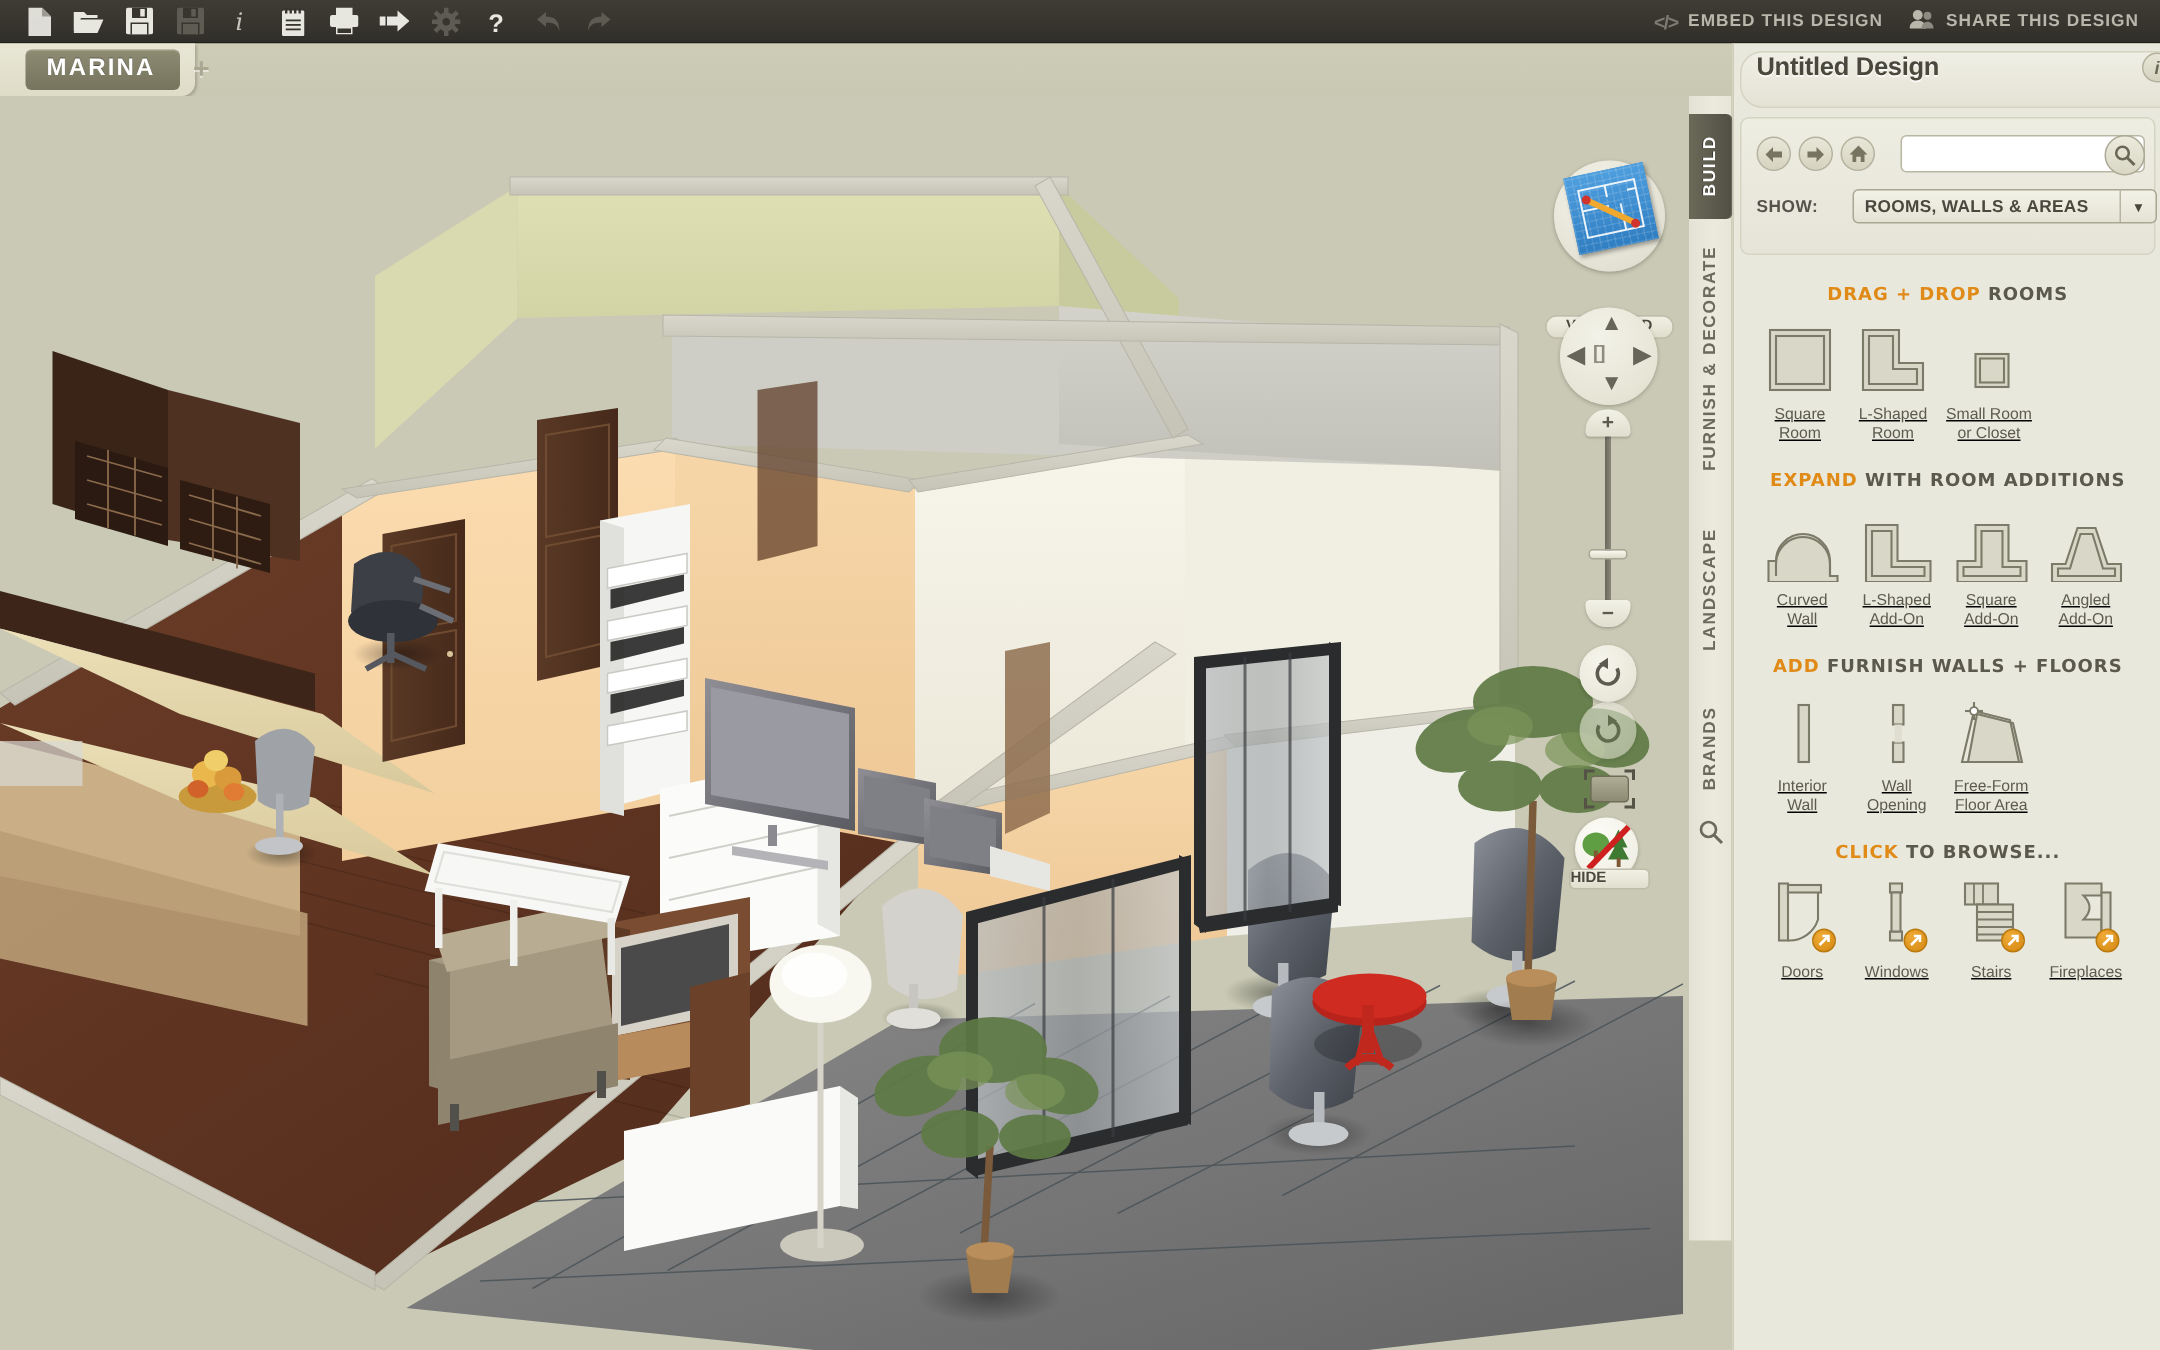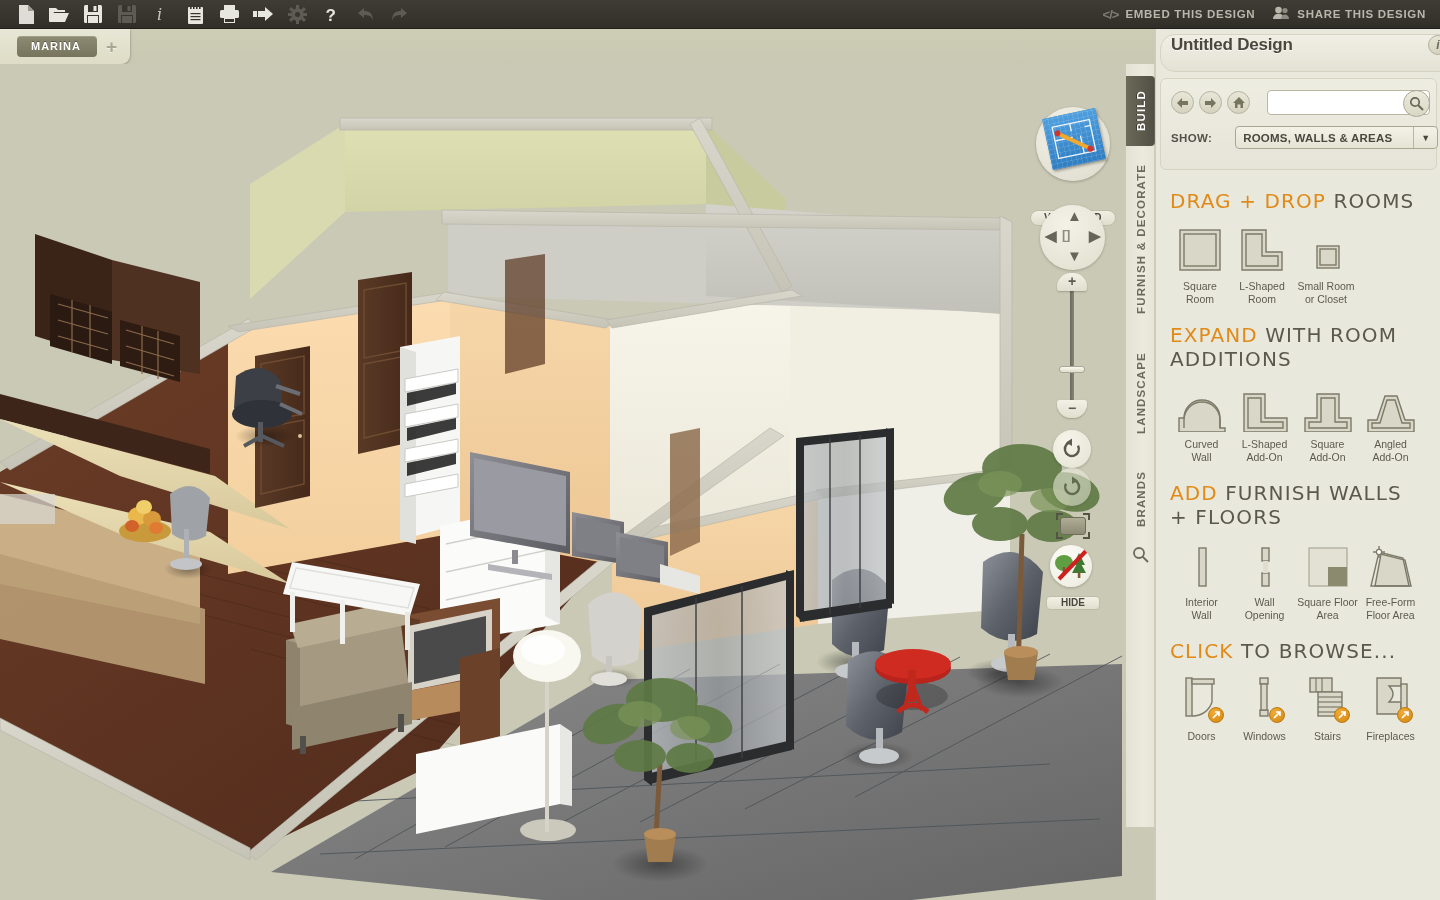--- a/index.html
+++ b/index.html
@@ -40,21 +40,21 @@
   }
   .tabwrap {
     position:absolute; left:0; top:0; height:35px; width:130px;
     background:linear-gradient(180deg,#e8e7d6 0%, #dedcc6 100%);
     border-radius:0 0 9px 0;
     box-shadow:1px 1px 2px rgba(0,0,0,.18);
     display:flex; align-items:center; padding-left:17px; gap:9px;
   }
   .doc-tab {
     background:linear-gradient(180deg,#8d8b72 0%, #76745d 100%);
-    color:#fff; font-size:11px; font-weight:bold; letter-spacing:.09em;
+    color:#fff; font-size:16px; font-weight:bold; letter-spacing:.09em;
     padding:4px 16px 5px 14px; border-radius:4px;
     text-shadow:0 -1px 0 rgba(0,0,0,.35);
     box-shadow:inset 0 1px 0 rgba(255,255,255,.18);
     cursor:pointer;
     text-align:center;
   }
   .tab-plus {
     color:#a9a791; font-size:19px; font-weight:bold; line-height:14px; cursor:pointer;
     text-shadow:0 1px 0 rgba(255,255,255,.5);
   }
@@ -143,24 +143,24 @@
   .camsel .c2 { right:0; top:0; border-left:none; border-bottom:none;}
   .camsel .c3 { left:0; bottom:0; border-right:none; border-top:none;}
   .camsel .c4 { right:0; bottom:0; border-left:none; border-top:none;}
   .hidebtn { position:absolute; left:1050px; top:481px; width:46px; height:48px; cursor:pointer;}
   .hidebtn .circ {
     position:absolute; left:0; top:0; width:42px; height:42px; border-radius:50%;
     background:radial-gradient(circle at 38% 30%, #fdfdf7 0%, #f1f0e6 70%, #e2e0d0 100%);
     box-shadow:0 1px 3px rgba(0,0,0,.2); overflow:hidden;
   }
   .hide-lbl {
-    position:absolute; left:-4px; top:34px; width:54px; text-align:center;
+    position:absolute; left:-4px; top:34px; width:54px; text-align:left;
     font-size:10px; font-weight:bold; color:#4a483e;
     background:linear-gradient(180deg,#f1f0e4,#e0dfce);
-    border:1px solid #bfbda9; border-radius:4px; padding:0 0 1px;margin-top:17px;
+    border:1px solid #bfbda9; border-radius:4px; padding:0 0 1px;
   }
 
   
   .vtabs {
     position:absolute; left:1126px; top:64px; width:29px; height:763px;
     background:linear-gradient(90deg,#e3e2d4 0%, #eceadd 60%, #e6e5d7 100%);
     border-right:1px solid #cfcdba;
   }
   .vtab {
     position:absolute; left:0; width:29px;
@@ -244,26 +244,27 @@
   .select .caret {
     position:absolute; right:0; top:0; width:24px; height:21px;
     border-left:1px solid #b8b6a2;
     display:flex; align-items:center; justify-content:center;
     color:#4a483e; font-size:9px;
   }
 
   .rp-body { position:absolute; left:0; top:160px; width:285px; }
   .sec { margin:0 0 18px 0; padding:0 14px; }
   .sec-title {
-    font-size:20px; font-weight:normal; letter-spacing:.055em;
+    font-size:12px; font-weight:bold; letter-spacing:.055em;
     color:#5b584c; margin-bottom:9px;
     font-family:"DejaVu Sans", sans-serif;
+    text-align:center;
   }
   .sec-title .hl { color:#e08a18; }
-  .items { display:flex; }
+  .items { display:flex;text-decoration:underline; }
   .item {
     text-align:center; cursor:pointer;
   }
   .item .art { height:52px; display:flex; align-items:flex-end; justify-content:center; }
   .item .cap {
     font-size:10.5px; line-height:12.5px; color:#5d5a4e; margin-top:6px;
     font-weight:normal;
   }
 
   .rowA .item { width:64px; margin-right:0; }
@@ -999,30 +1000,20 @@
           <div class="item">
             <div class="art">
               <svg width="44" height="46" viewBox="0 0 44 46">
                   <rect class="shape-fill" x="19" y="4" width="7" height="13"></rect>
                   <rect class="shape-fill" x="19" y="29" width="7" height="13"></rect>
                   <rect x="20" y="17" width="5" height="12" fill="#e0ded0"></rect>
                 </svg>
             </div>
             <div class="cap" style="white-space:pre-line">Wall
 Opening</div>
-          </div>
-          <div class="item">
-            <div class="art">
-              <svg width="48" height="46" viewBox="0 0 48 46">
-                  <rect x="5" y="4" width="38" height="38" fill="#e3e1d4" stroke="#a9a795" stroke-width="1.2"></rect>
-                  <rect x="24" y="23" width="19" height="19" fill="#8b8a6e"></rect>
-                </svg>
-            </div>
-            <div class="cap" style="white-space:pre-line">Square Floor
-Area</div>
           </div>
           <div class="item">
             <div class="art">
               <svg width="52" height="46" viewBox="0 0 52 46">
                   <path class="shape-fill" d="M10,42 L16,10 L40,16 L46,42 Z"></path>
                   <path class="shape-line" d="M6,42 L14,8 L38,14 L44,42 Z"></path>
                   <g stroke="#7c7a68" stroke-width="1.4">
                     <line x1="14" y1="2" x2="14" y2="14"></line>
                     <line x1="8" y1="8" x2="20" y2="8"></line>
                   </g>

